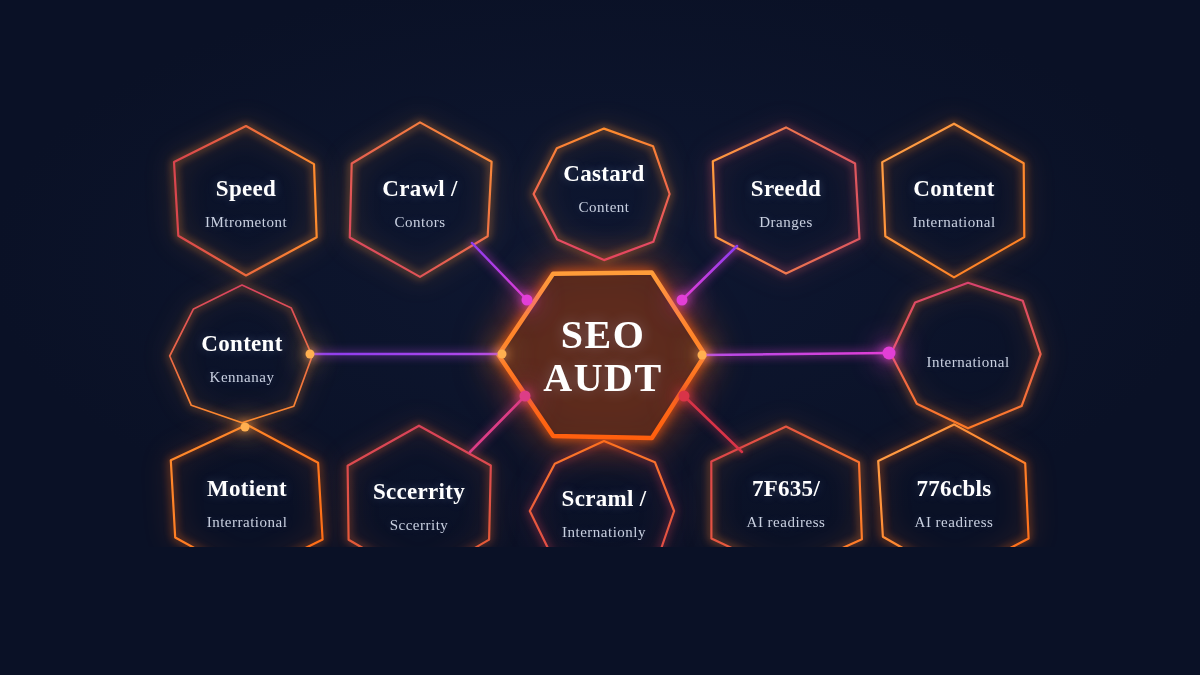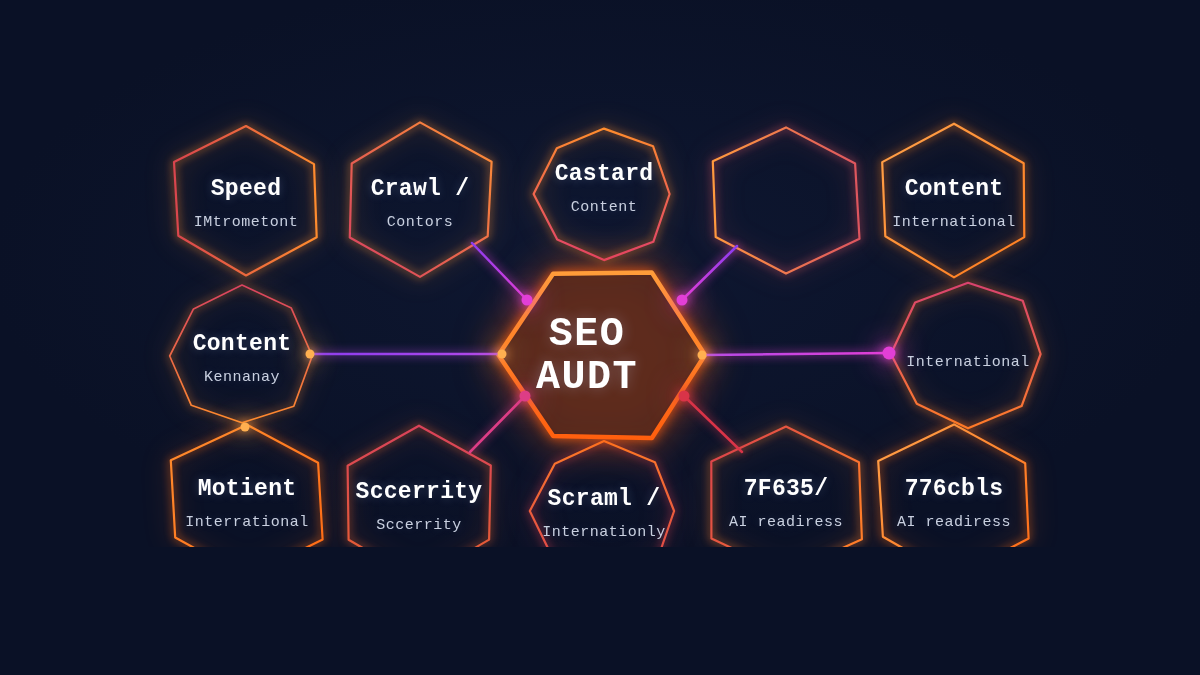--- a/index.html
+++ b/index.html
@@ -1,19 +1,19 @@
 <!DOCTYPE html>
 <html><head>
 <meta charset="utf-8">
 <style>
   html,body{margin:0;padding:0;background:#0a1126;}
   .stage{
     position:relative;width:1200px;height:547px;overflow:hidden;
     background:radial-gradient(ellipse at 50% 48%, #0e1731 0%, #0a1126 72%);
-    font-family:Liberation Mono, monospace;
+    font-family:Liberation Serif, serif;
   }
   #scene-holder, #scene-holder svg{position:absolute;left:0;top:0;width:1200px;height:675px;}
   .node-label{
     position:absolute;width:180px;transform:translate(-50%,-50%);
     text-align:center;pointer-events:none;
   }
   .node-title{
     font-size:23px;font-weight:600;color:#ffffff;letter-spacing:.3px;
     text-shadow:0 0 10px rgba(180,200,255,.25);
   }
@@ -32,21 +32,21 @@
   .pos-castard{left:604px;top:188px}
   .pos-sreedd{left:786px;top:203px}
   .pos-motient{left:954px;top:203px}
   .pos-content{left:242px;top:358px}
   .pos-slessorl{left:968px;top:356px}
   .pos-sccame{left:247px;top:503px}
   .pos-sccerity{left:419px;top:506px}
   .pos-scraml{left:604px;top:513px}
   .pos-f7635{left:786px;top:503px}
   .pos-cbls776{left:954px;top:503px}
-  .pos-center{left:587px;top:356px}
+  .pos-center{left:603px;top:356px}
 </style>
 </head>
 <body>
 
 <div class="stage">
 
   <div id="scene-holder">
       <svg viewBox="0 0 1200 675" xmlns="http://www.w3.org/2000/svg">
         <defs>
           <linearGradient id="g0" x1="0" y1="0.5" x2="1" y2="0.5">
@@ -162,20 +162,24 @@
     <div class="node-sub">IMtrometont</div>
   </div>
   <div class="node-label pos-crawl">
     <div class="node-title">Crawl /</div>
     <div class="node-sub">Contors</div>
   </div>
   <div class="node-label pos-castard">
     <div class="node-title">Castard</div>
     <div class="node-sub">Content</div>
   </div>
+  <div class="node-label pos-sreedd">
+    <div class="node-title">Sreedd</div>
+    <div class="node-sub">Dranges</div>
+  </div>
   <div class="node-label pos-motient">
     <div class="node-title">Content</div>
     <div class="node-sub">International</div>
   </div>
   <div class="node-label pos-content">
     <div class="node-title">Content</div>
     <div class="node-sub">Kennanay</div>
   </div>
   <div class="node-label pos-slessorl">
     <div class="node-sub">International</div>

